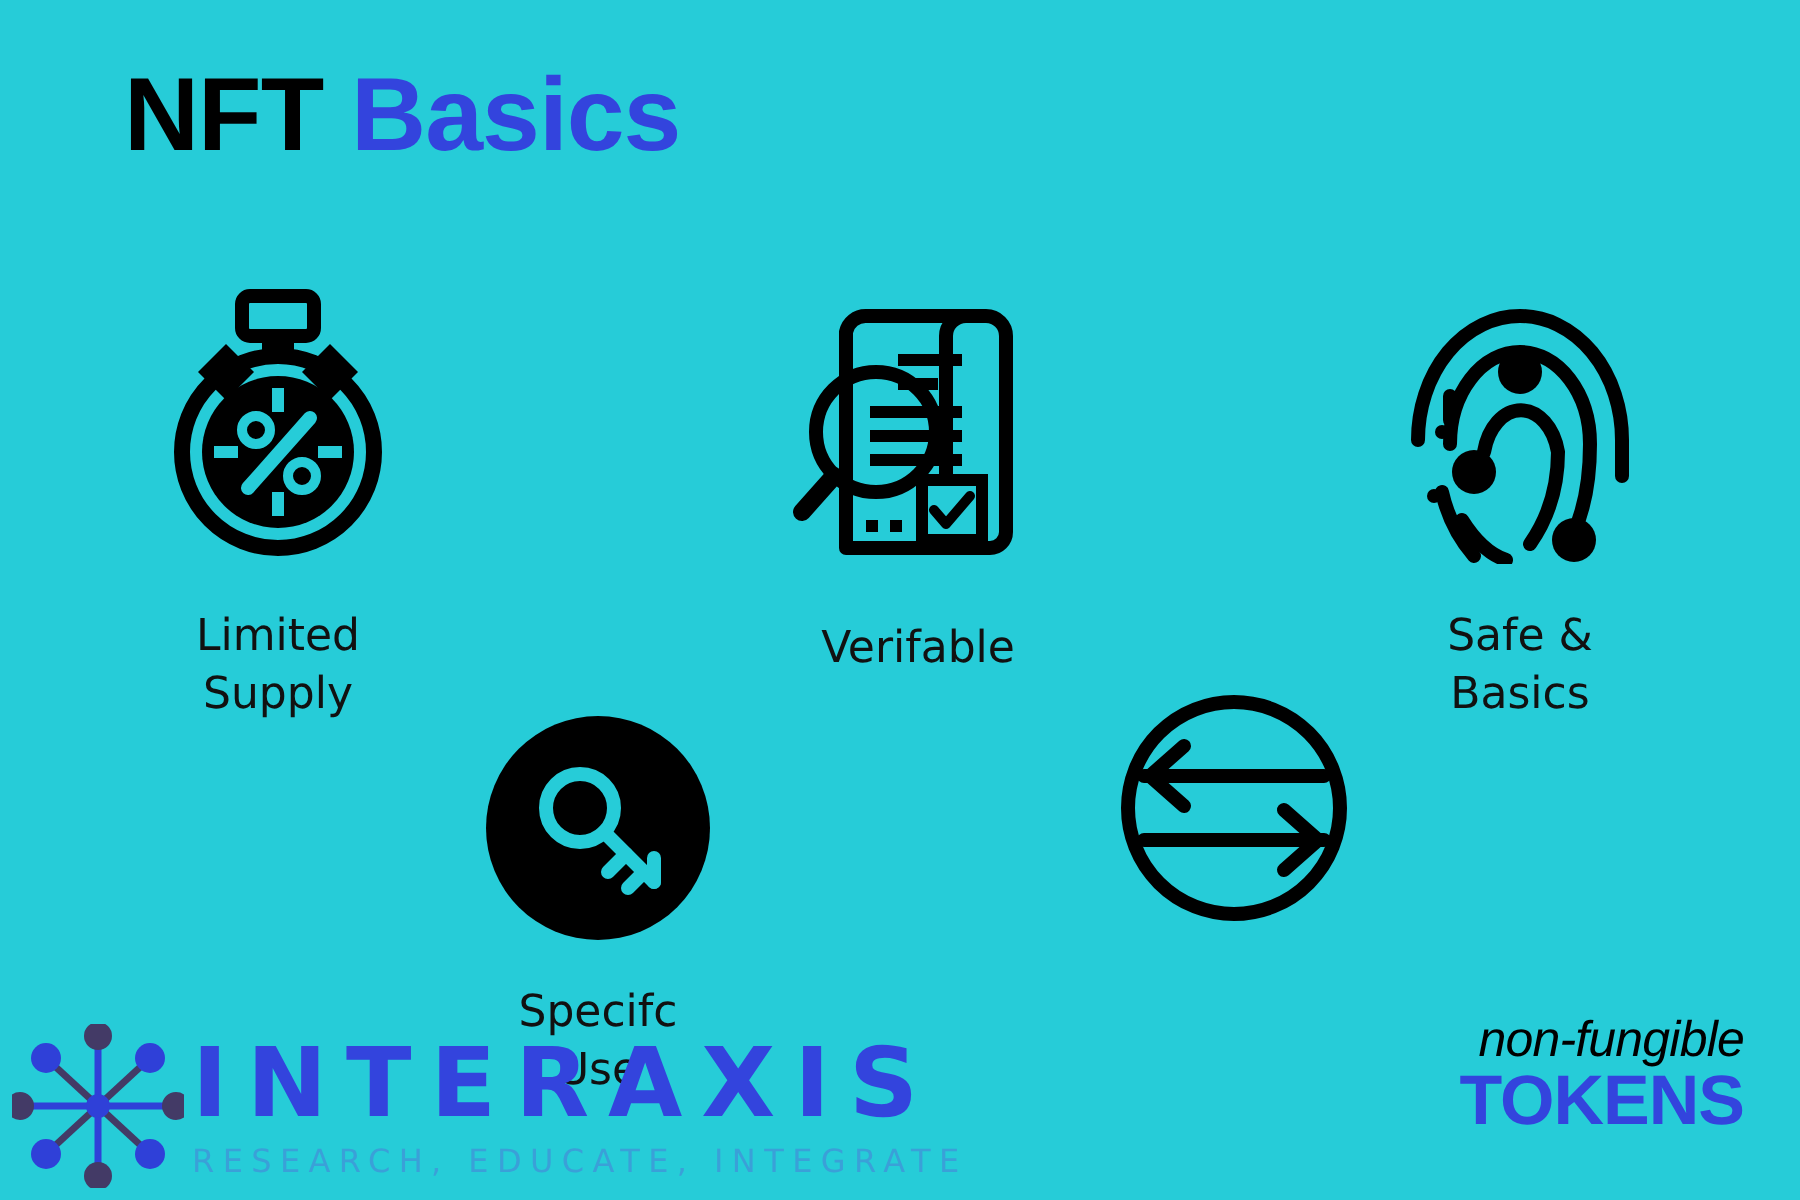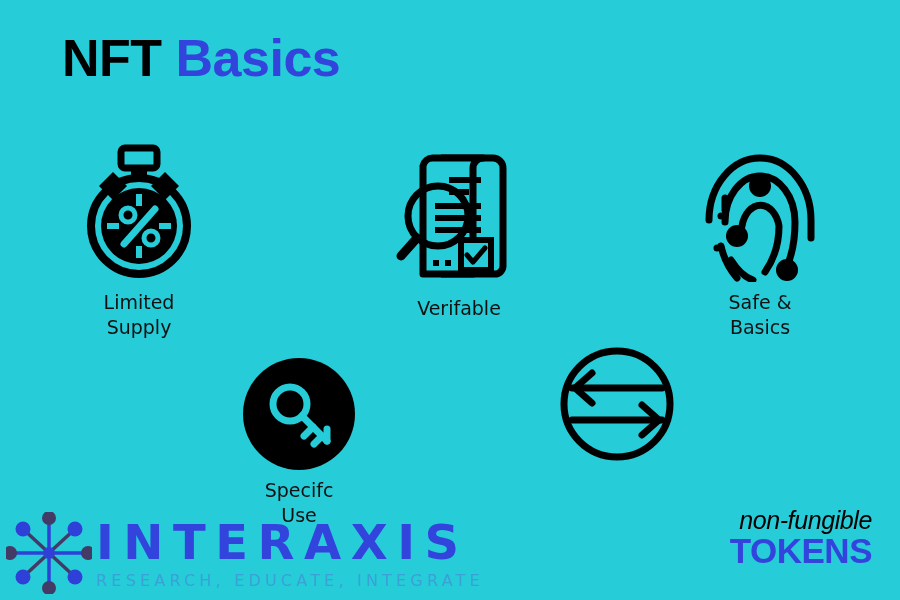--- a/index.html
+++ b/index.html
@@ -40,22 +40,22 @@
     width: 190px;
     text-align: center;
   }
   .feature .icon-wrap {
     display: flex;
     align-items: flex-end;
     justify-content: center;
     height: 140px;
   }
   .feature .caption {
-    margin-top: 8px;
-    font-size: 19px;
+    margin-top: 22px;
+    font-size: 22px;
     color: #111111;
     line-height: 1.33;
     font-family: "DejaVu Sans", sans-serif;
   }
   .feature .caption .l2 { display: block; }
 
   #feat-limited   { left: 44px;  top: 142px; }
   #feat-verifable { left: 364px; top: 148px; }
   #feat-safe      { left: 665px; top: 142px; }
   #feat-specifc   { left: 204px; top: 330px; }

